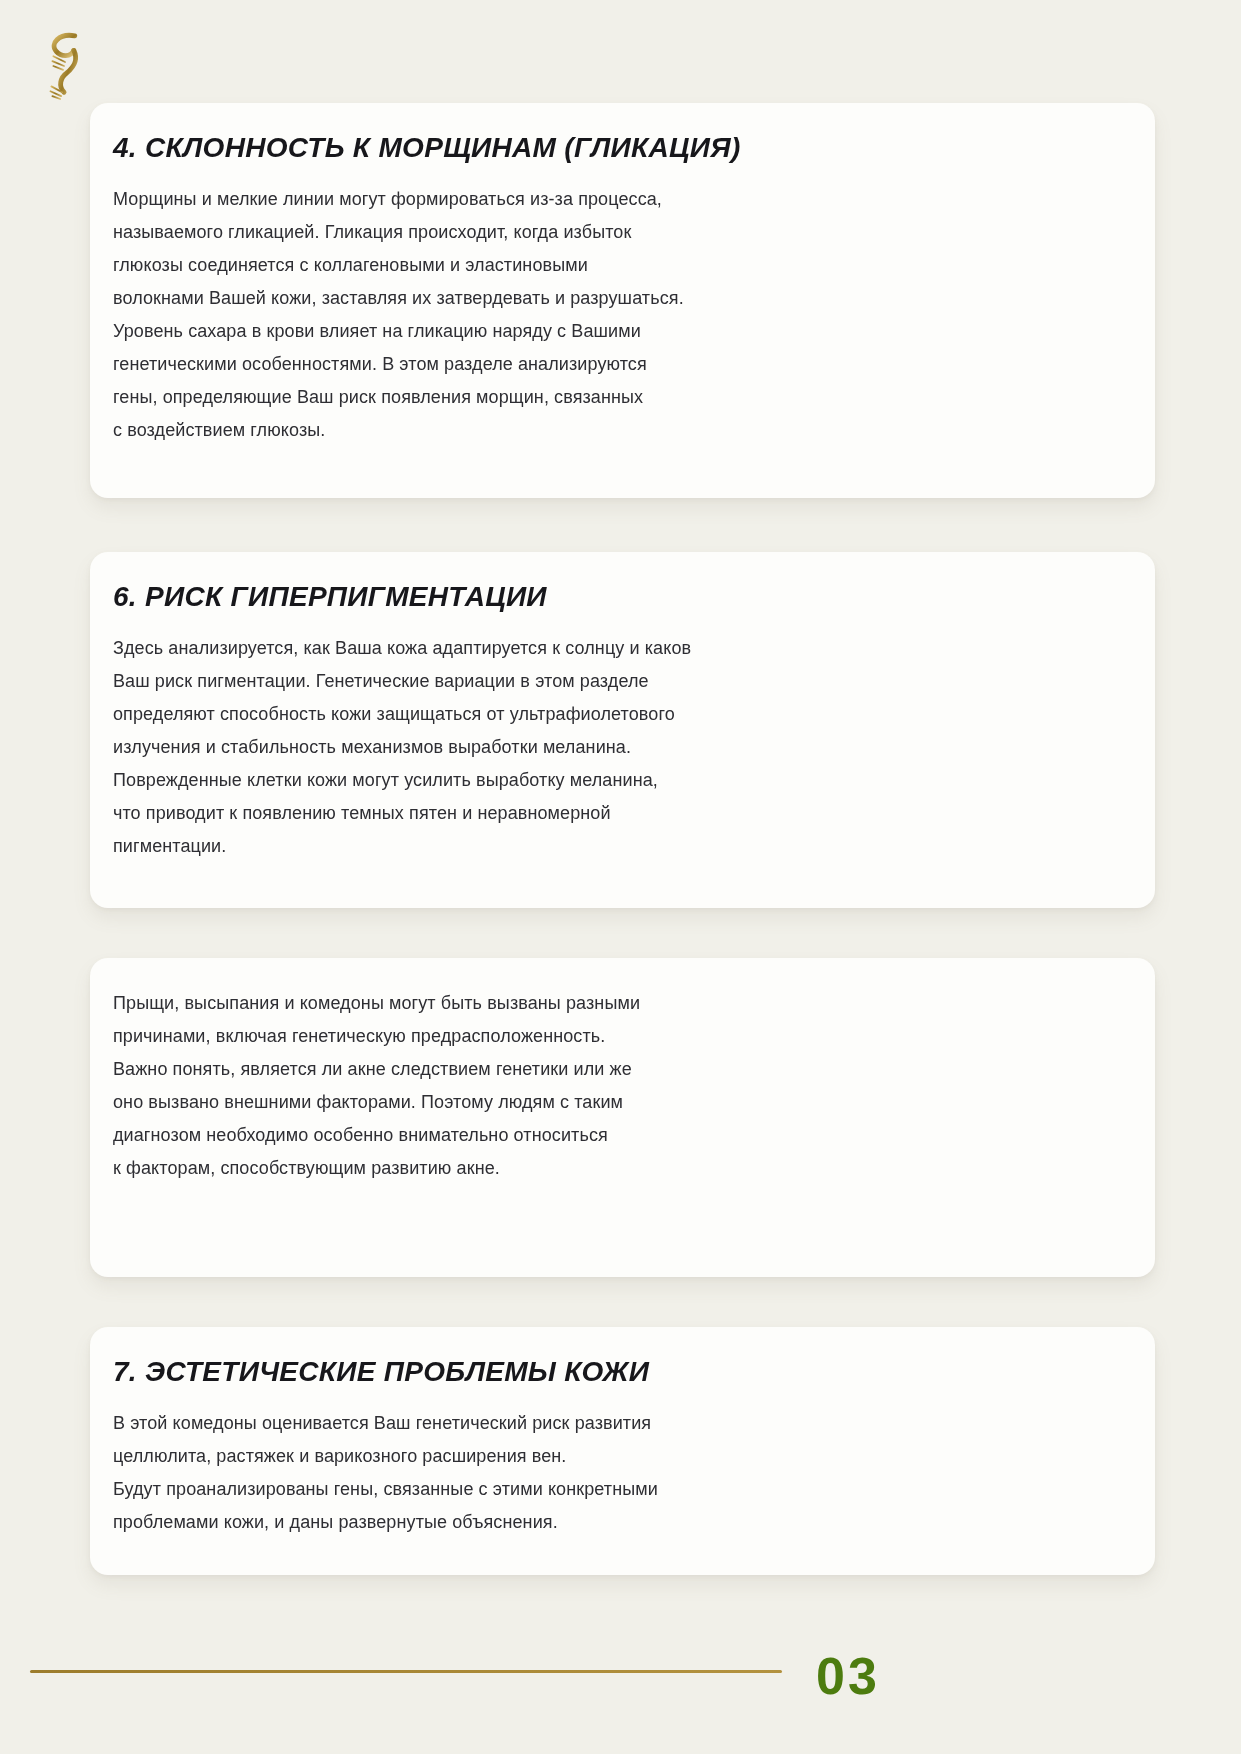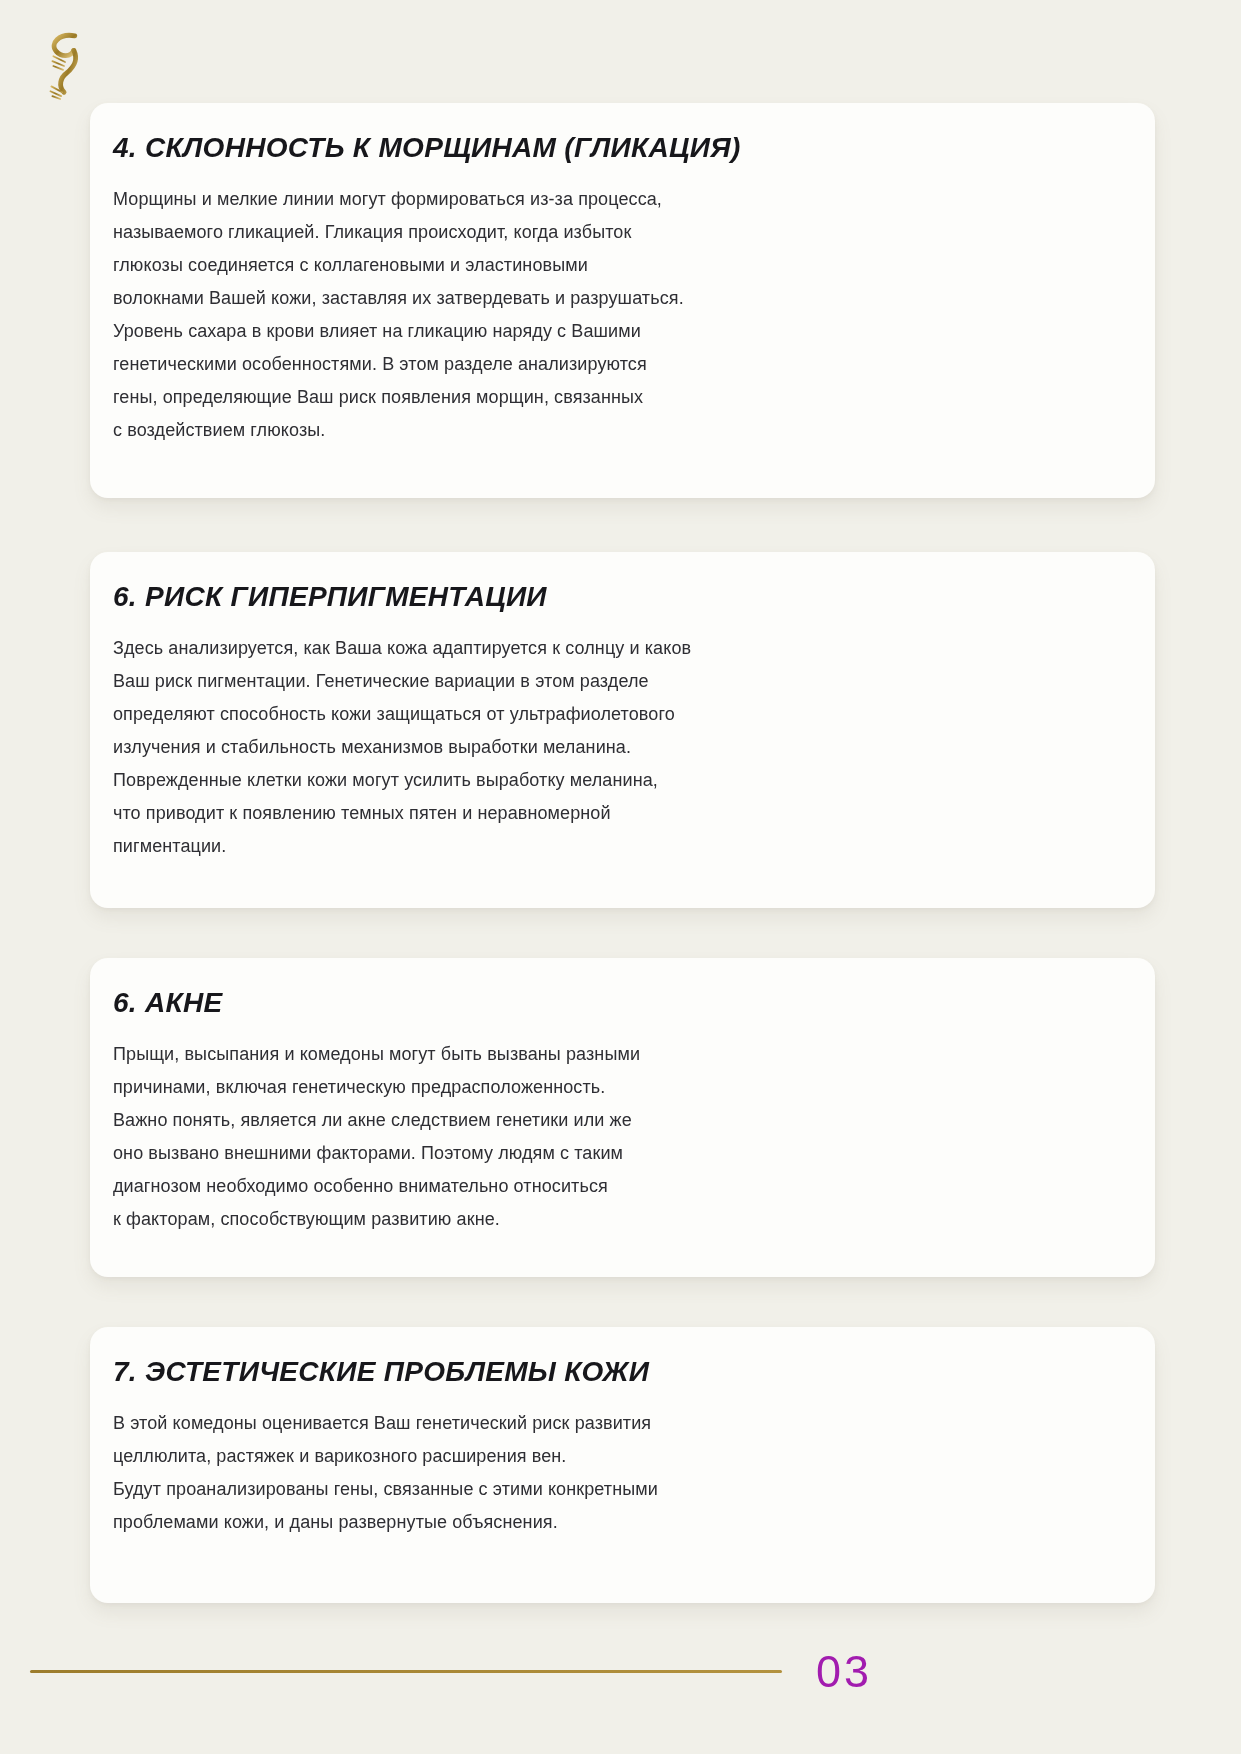--- a/index.html
+++ b/index.html
@@ -29,21 +29,21 @@
     width: 1065px;
     box-sizing: border-box;
     background: #fdfdfb;
     border-radius: 18px;
     box-shadow: 0 10px 18px rgba(125, 118, 95, 0.10), 0 2px 5px rgba(125, 118, 95, 0.07);
     padding: 29px 40px 0 23px;
   }
   .card-1 { top: 103px;  height: 395px; }
   .card-2 { top: 552px;  height: 356px; }
   .card-3 { top: 958px;  height: 319px; }
-  .card-4 { top: 1327px; height: 276px; }
+  .card-4 { top: 1327px; height: 248px; }
 
   .card h2 {
     margin: 0 0 19px 0;
     font-size: 28px;
     font-weight: 700;
     letter-spacing: 0.3px;
     color: #17171b;
     font-style: italic;
   }
   .card p {
@@ -61,24 +61,24 @@
     top: 1670px;
     width: 752px;
     height: 3px;
     background: linear-gradient(90deg, #9c7c2c, #b3923f);
     border-radius: 2px;
   }
   .page-number {
     position: absolute;
     left: 816px;
     top: 1646px;
-    font-size: 45px;
-    font-weight: 400;
+    font-size: 52px;
+    font-weight: 700;
     letter-spacing: 3px;
-    color: #a21caf;
+    color: #4d7c0f;
   }
 </style>
 </head>
 <body>
 
 <span class="logo">
   <svg viewBox="0 0 40 72" width="40" height="70" aria-hidden="true">
     <defs>
       <linearGradient id="gold" x1="0" y1="0" x2="1" y2="1">
         <stop offset="0" stop-color="#dcbc66"></stop>
@@ -110,21 +110,20 @@
   <p>Здесь анализируется, как Ваша кожа адаптируется к солнцу и каков
 Ваш риск пигментации. Генетические вариации в этом разделе
 определяют способность кожи защищаться от ультрафиолетового
 излучения и стабильность механизмов выработки меланина.
 Поврежденные клетки кожи могут усилить выработку меланина,
 что приводит к появлению темных пятен и неравномерной
 пигментации.</p>
 </section>
 
 <section class="card card-3">
-  <h2>6. АКНЕ</h2>
   <p>Прыщи, высыпания и комедоны могут быть вызваны разными
 причинами, включая генетическую предрасположенность.
 Важно понять, является ли акне следствием генетики или же
 оно вызвано внешними факторами. Поэтому людям с таким
 диагнозом необходимо особенно внимательно относиться
 к факторам, способствующим развитию акне.</p>
 </section>
 
 <section class="card card-4">
   <h2>7. ЭСТЕТИЧЕСКИЕ ПРОБЛЕМЫ КОЖИ</h2>

